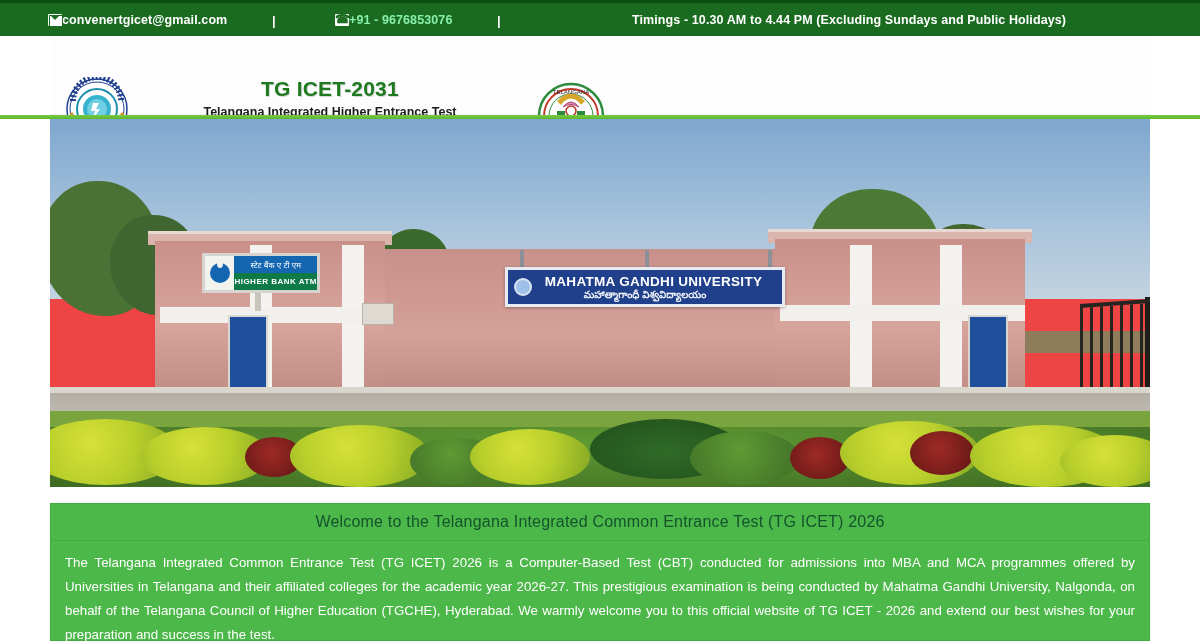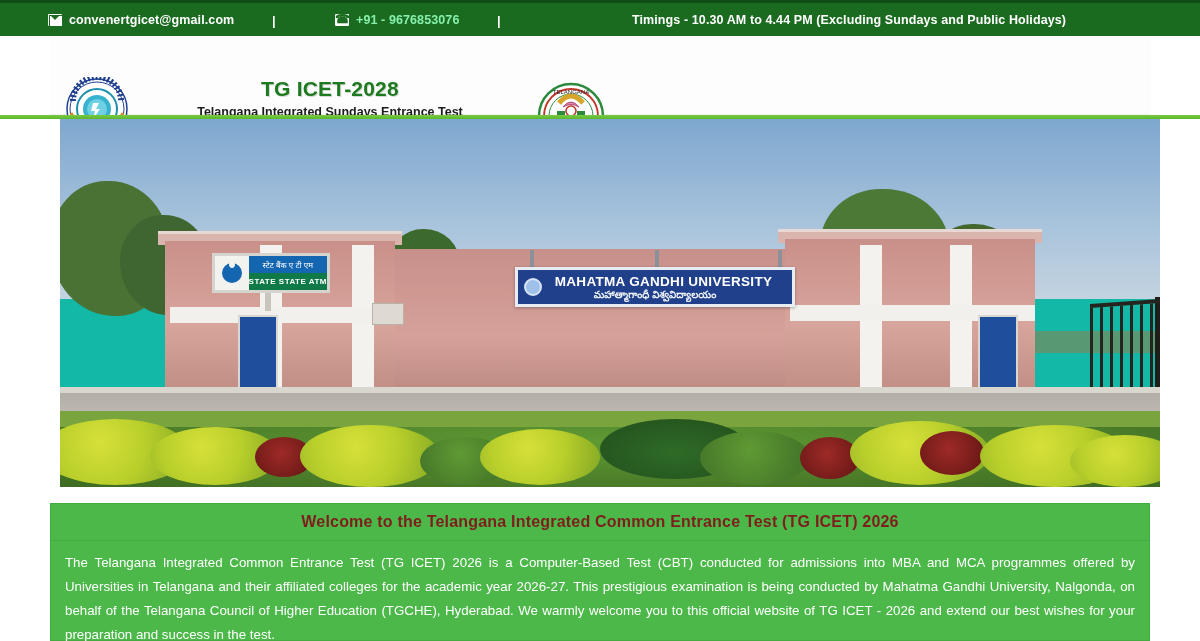--- a/index.html
+++ b/index.html
@@ -16,21 +16,21 @@
     width: 1200px; height: 36px;
     background: #1a6b1f;
     border-top: 3px solid #0e4d13;
     display: flex; align-items: center;
   }
   .topbar-inner {
     position: relative; width: 1200px; height: 100%;
   }
   .tb-item {
     position: absolute; top: 50%; transform: translateY(-50%);
-    display: flex; align-items: center; gap: 7px;
+    display: flex; align-items: center; 
     font-size: 12.5px; font-weight: bold; color: #ffffff;
     letter-spacing: .1px; white-space: nowrap;
   }
   .tb-email { left: 48px; }
   .tb-phone { left: 335px; }
   .tb-timing { left: 632px; }
   .tb-sep {
     position: absolute; top: 50%; transform: translateY(-50%);
     color: #ffffff; font-size: 13px; font-weight: bold;
   }
@@ -125,24 +125,24 @@
     color: #3bab3b; background: #ffffff;
     border: 1px solid #e9e9e9; border-radius: 3px;
     cursor: pointer; white-space: nowrap;
   }
   .nav-item.active {
     background: #4cb849; color: #ffffff; border-color: #4cb849;
   }
 
   
   .hero {
-    position: absolute; left: 60px; top: 119px;
+    position: absolute; left: 50px; top: 119px;
     width: 1100px; height: 368px;
     overflow: hidden;
-    background: #14b8a6;
+    background: #ef4444;
   }
   .sky {
     position: absolute; left: 0; top: 0; width: 100%; height: 180px;
     background: linear-gradient(to bottom, #7ea7cf 0%, #a9c4dc 60%, #c3d3e0 100%);
   }
   
   .tree {
     position: absolute; border-radius: 48% 52% 45% 55%;
     background: #3f6b2e;
   }
@@ -326,21 +326,21 @@
     position: absolute; left: 50px; top: 503px;
     width: 1100px; height: 138px;
   }
   .welcome-head {
     width: 100%; height: 38px;
     background: #4cb849;
     border: 1px solid #44ab41;
     display: flex; align-items: center; justify-content: center;
   }
   .welcome-head-text {
-    color: #7f1d1d; font-size: 16px; font-weight: bold;
+    color: #14532d; font-size: 16px; font-weight: normal;
     letter-spacing: .2px;
   }
   .welcome-body {
     width: 100%; height: 100px;
     background: #4cb849;
     border: 1px solid #44ab41; border-top: none;
     padding: 10px 14px 8px 14px;
   }
   .welcome-body p {
     color: #ffffff; font-size: 13.3px; line-height: 24px;
@@ -382,22 +382,22 @@
     <path d="M8 40 q6 14 20 18" fill="none" stroke="#2f7d2a" stroke-width="4"></path>
     <path d="M60 40 q-6 14 -20 18" fill="none" stroke="#2f7d2a" stroke-width="4"></path>
     <path d="M8 36 q5 10 14 14" fill="none" stroke="#e08a26" stroke-width="3"></path>
     <path d="M60 36 q-5 10 -14 14" fill="none" stroke="#e08a26" stroke-width="3"></path>
     <circle cx="34" cy="58" r="6" fill="#e2621f"></circle>
     <rect x="26" y="62" width="16" height="4" fill="#1f3f8f"></rect>
     <rect x="24" y="66" width="20" height="3" fill="#1f3f8f"></rect>
   </svg>
 
   <div class="title-block">
-    <div class="site-title">TG ICET-2028</div>
-    <div class="site-sub1">Telangana Integrated Sundays Entrance Test</div>
+    <div class="site-title">TG ICET-2031</div>
+    <div class="site-sub1">Telangana Integrated Higher Entrance Test</div>
     <div class="site-sub2">Conducted by Mahatma Gandhi University, Nalgonda on behalf of TGCHE</div>
   </div>
 
   <svg class="seal" viewBox="0 0 76 70">
     <circle cx="38" cy="35" r="32" fill="#ffffff" stroke="#2c8a3d" stroke-width="2.5"></circle>
     <circle cx="38" cy="35" r="27" fill="#ffffff" stroke="#c0392b" stroke-width="2"></circle>
     <circle cx="38" cy="35" r="22" fill="#ffffff" stroke="#2c8a3d" stroke-width="1"></circle>
     <path d="M24 44 q14 -8 28 0 l0 6 q-14 -7 -28 0 z" fill="#ffffff" stroke="#2f6fb5" stroke-width="1.5"></path>
     <path d="M38 42 l0 10" stroke="#2f6fb5" stroke-width="1.5"></path>
     <path d="M30 26 q8 -10 16 0 q-8 -5 -16 0 z" fill="#e08ab0" stroke="#b04a7a" stroke-width="1"></path>
@@ -448,21 +448,21 @@
   <div class="door door1"></div>
   <div class="door door2"></div>
   <div class="ac-unit"></div>
 
   <div class="atm-board">
     <div class="atm-logo">
       <div class="atm-logo-dot"></div>
     </div>
     <div class="atm-text">
       <div class="atm-hindi">स्टेट बैंक ए टी एम</div>
-      <div class="atm-eng">STATE STATE ATM</div>
+      <div class="atm-eng">HIGHER BANK ATM</div>
     </div>
   </div>
   <div class="atm-pole"></div>
 
   <div class="sign-post sp1"></div>
   <div class="sign-post sp2"></div>
   <div class="sign-post sp3"></div>
   <div class="signboard">
     <div class="sign-emblem"></div>
     <div class="sign-line1">MAHATMA GANDHI UNIVERSITY</div>

